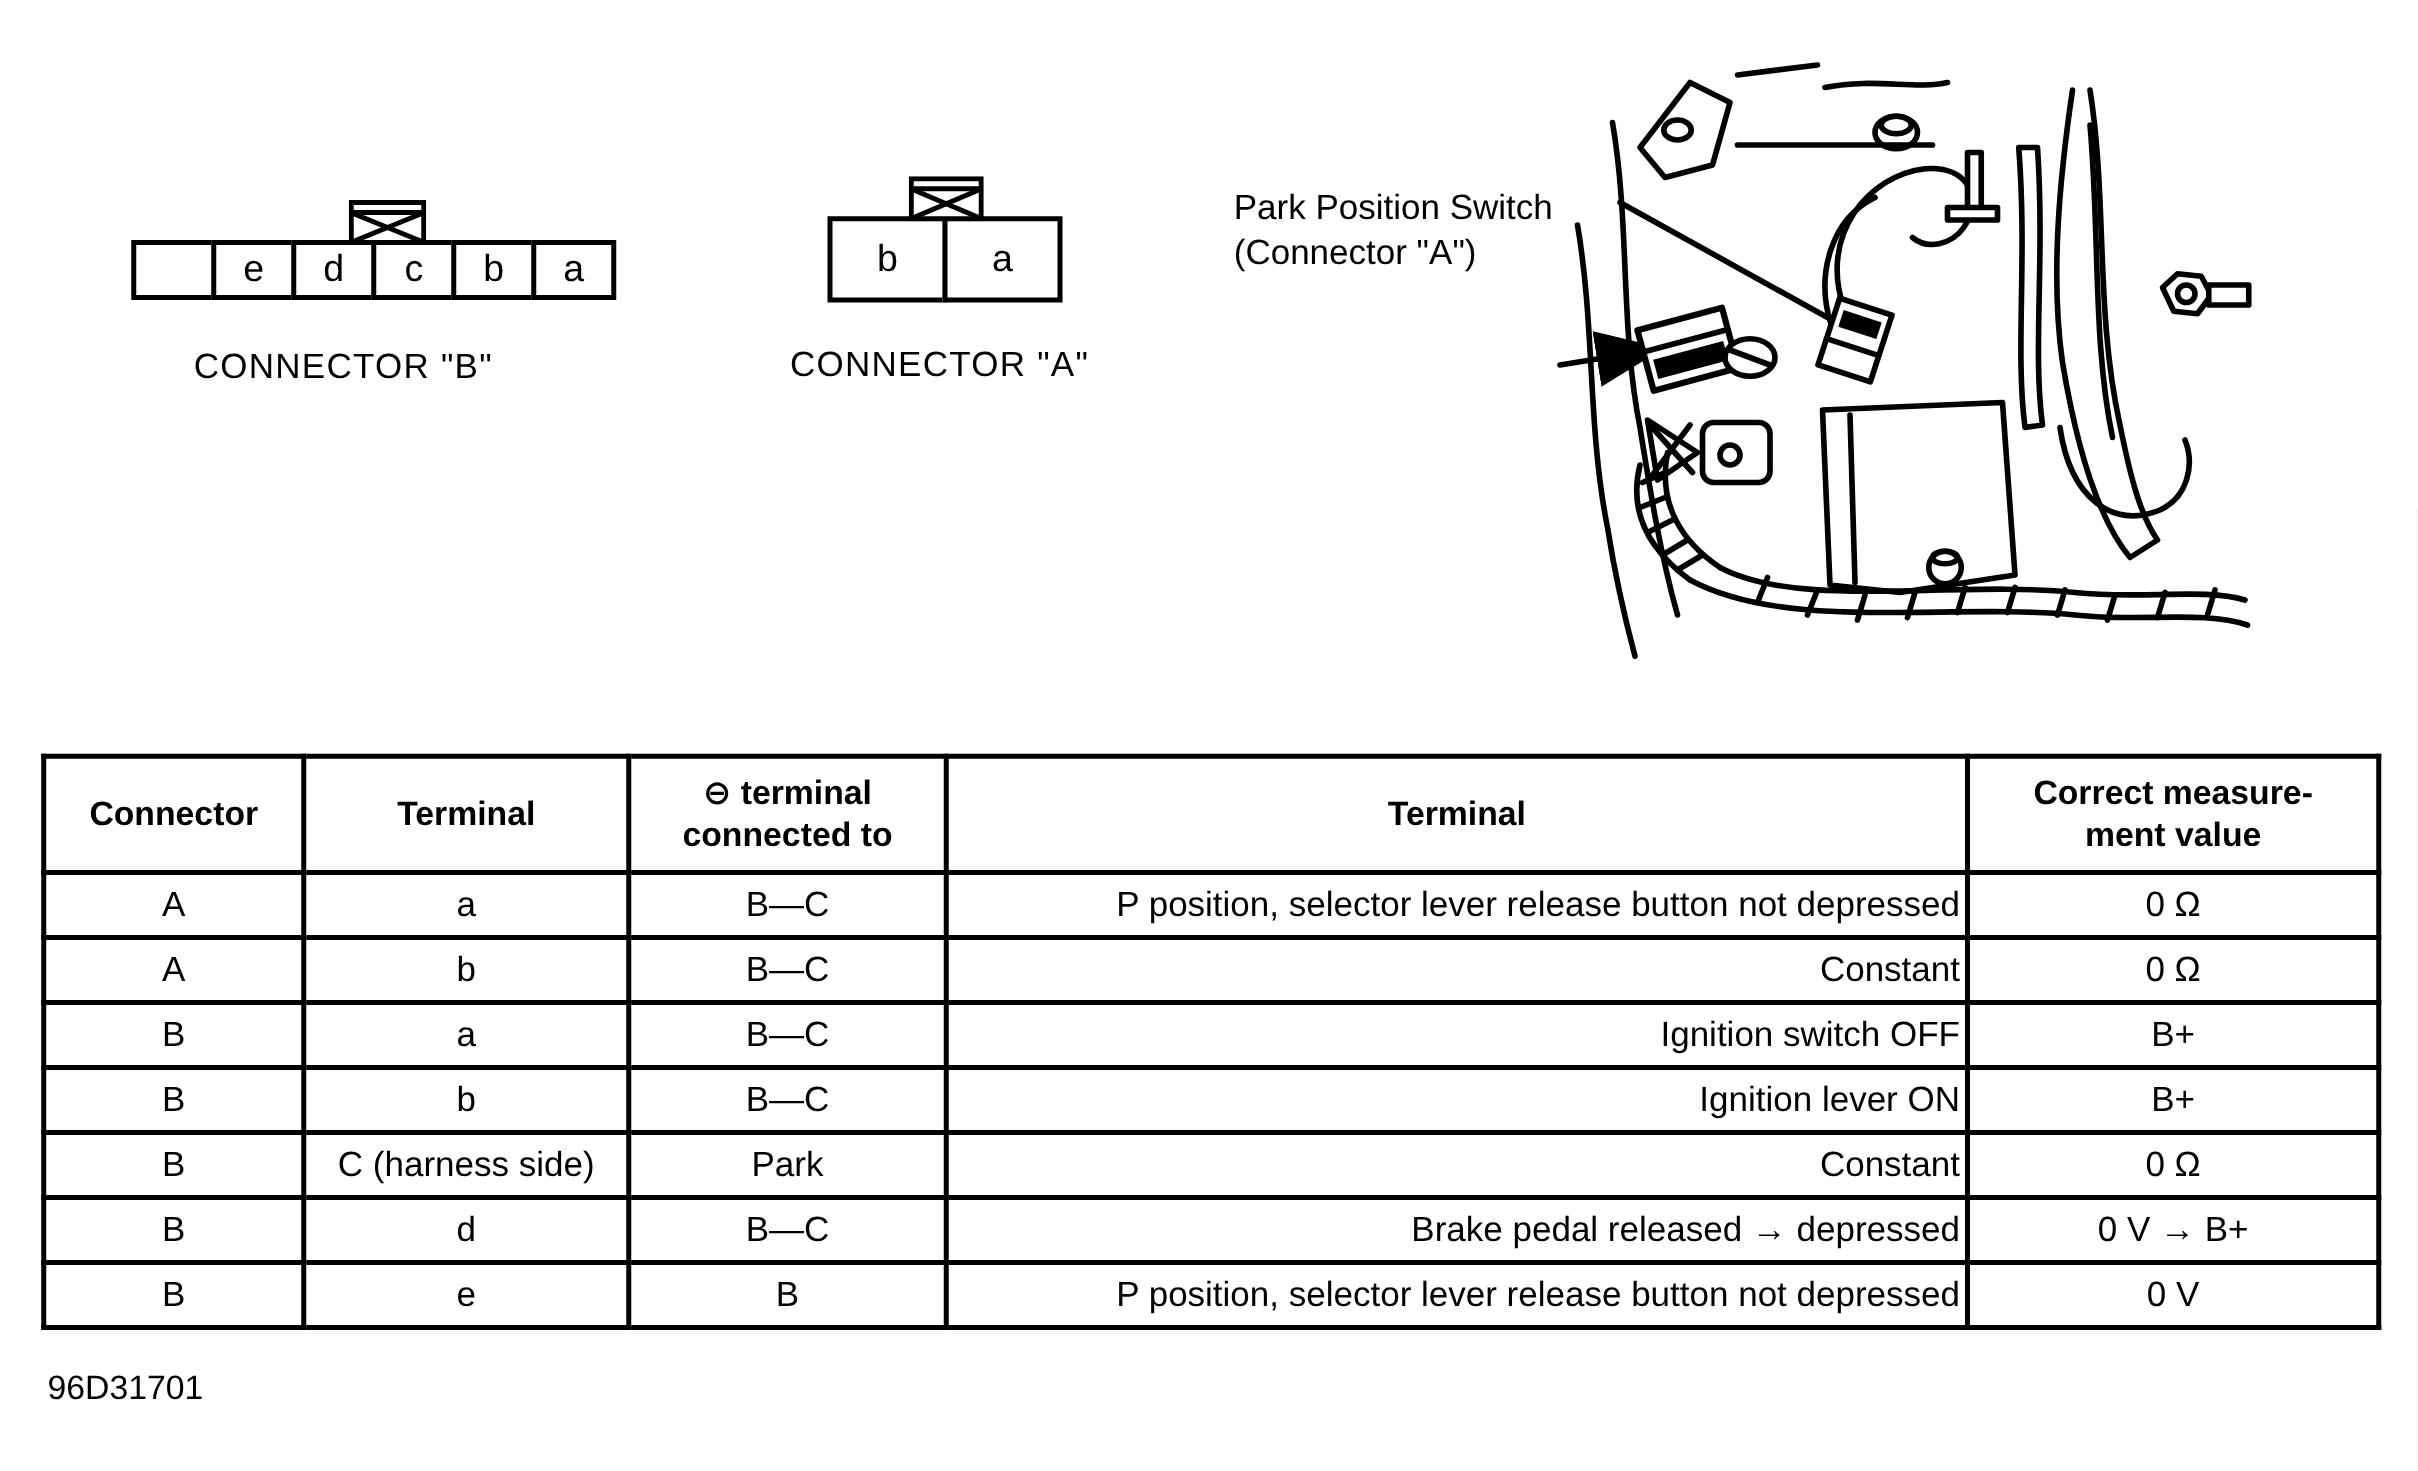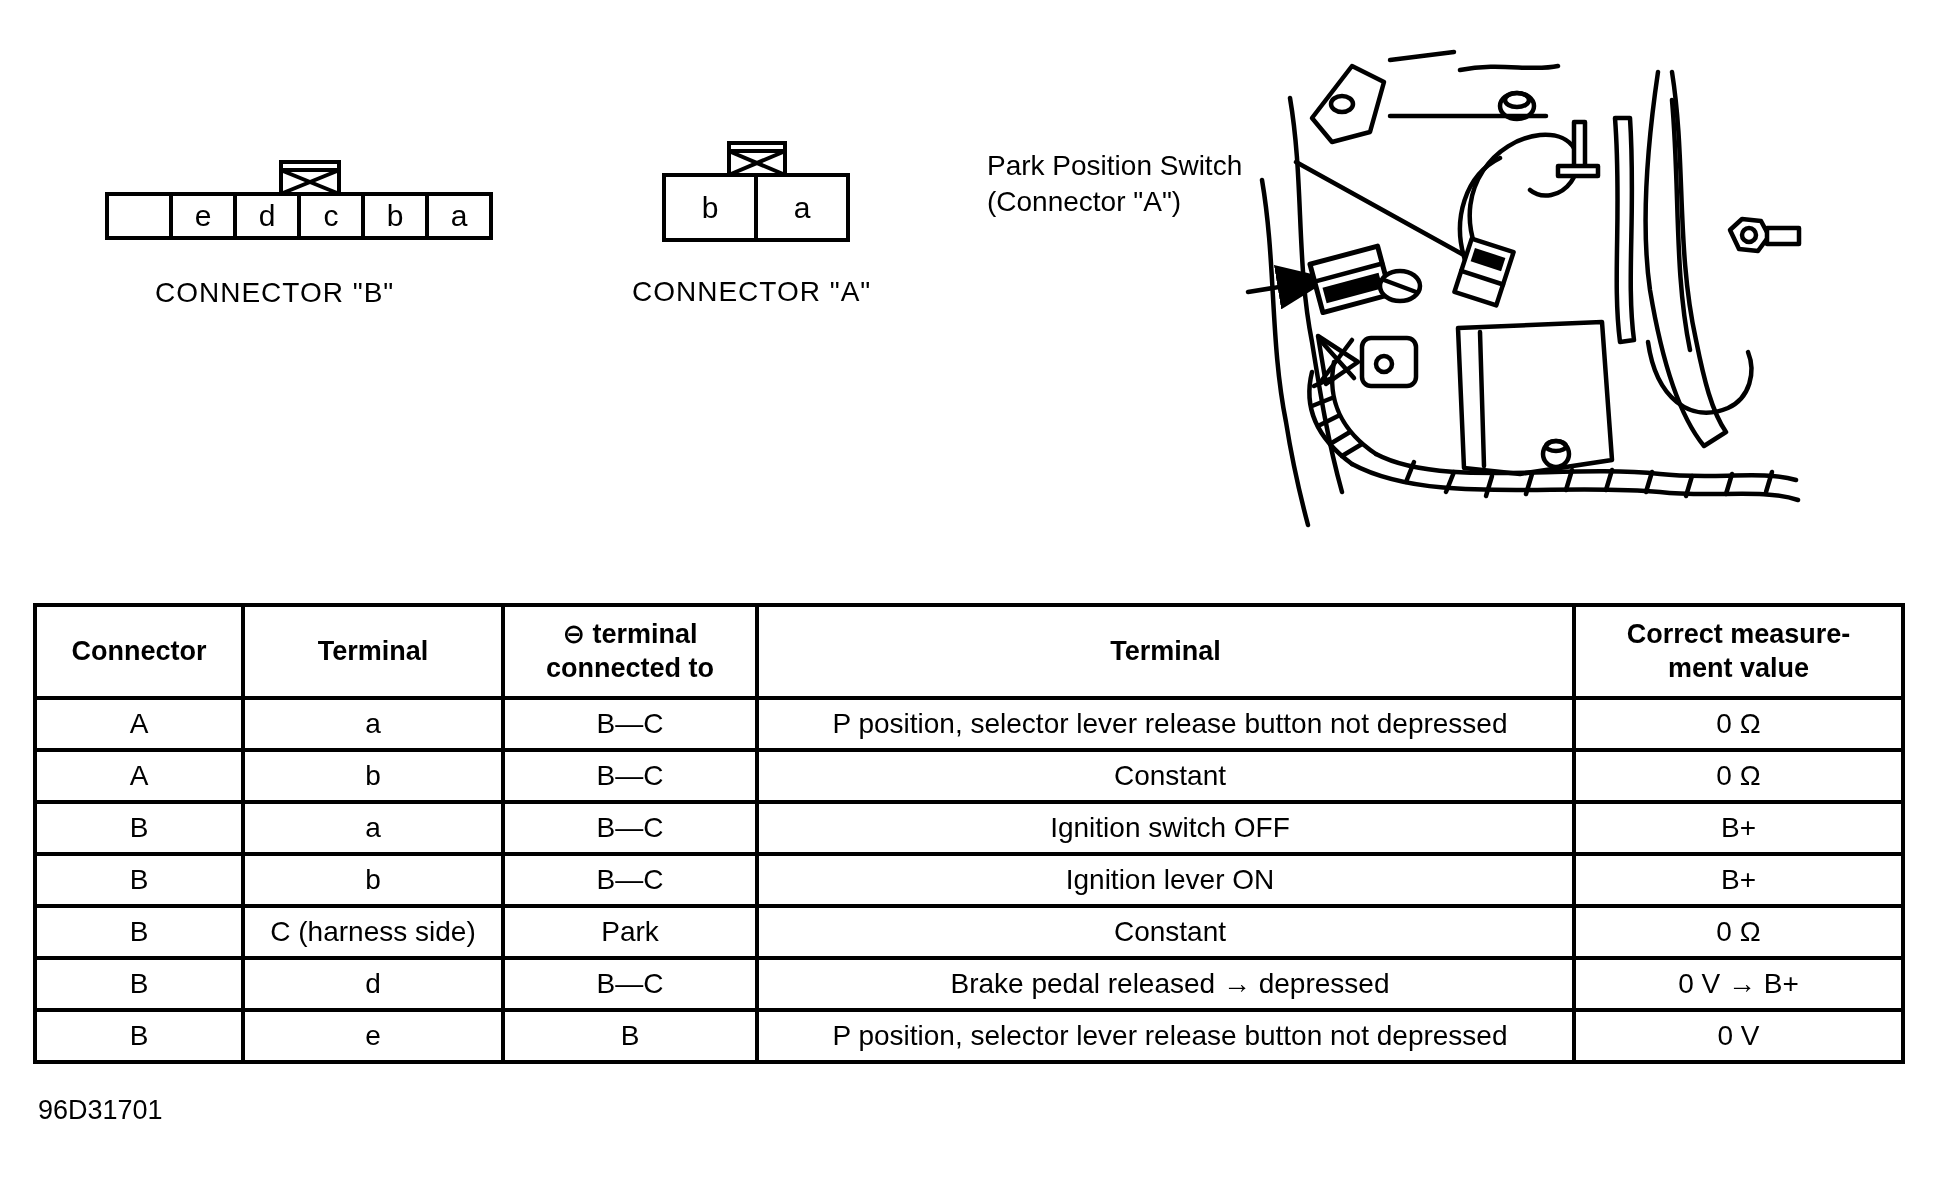--- a/index.html
+++ b/index.html
@@ -69,21 +69,21 @@
     vertical-align: middle;
     padding: 0 4px;
   }
   table.spec td {
     height: 52px;
     text-align: center;
     vertical-align: middle;
     padding: 0 4px;
     white-space: nowrap;
   }
-  table.spec td.col3 { text-align: center; padding-left: 13px; }
+  table.spec td.col3 { text-align: right; padding-left: 13px; }
 
   .fig-code {
     position:absolute;
     left: 38px; top: 1075px;
     font-size: 27px;
     margin-top: 20px;
   }
 
   
   .illus { position:absolute; left: 960px; top: 40px; }

